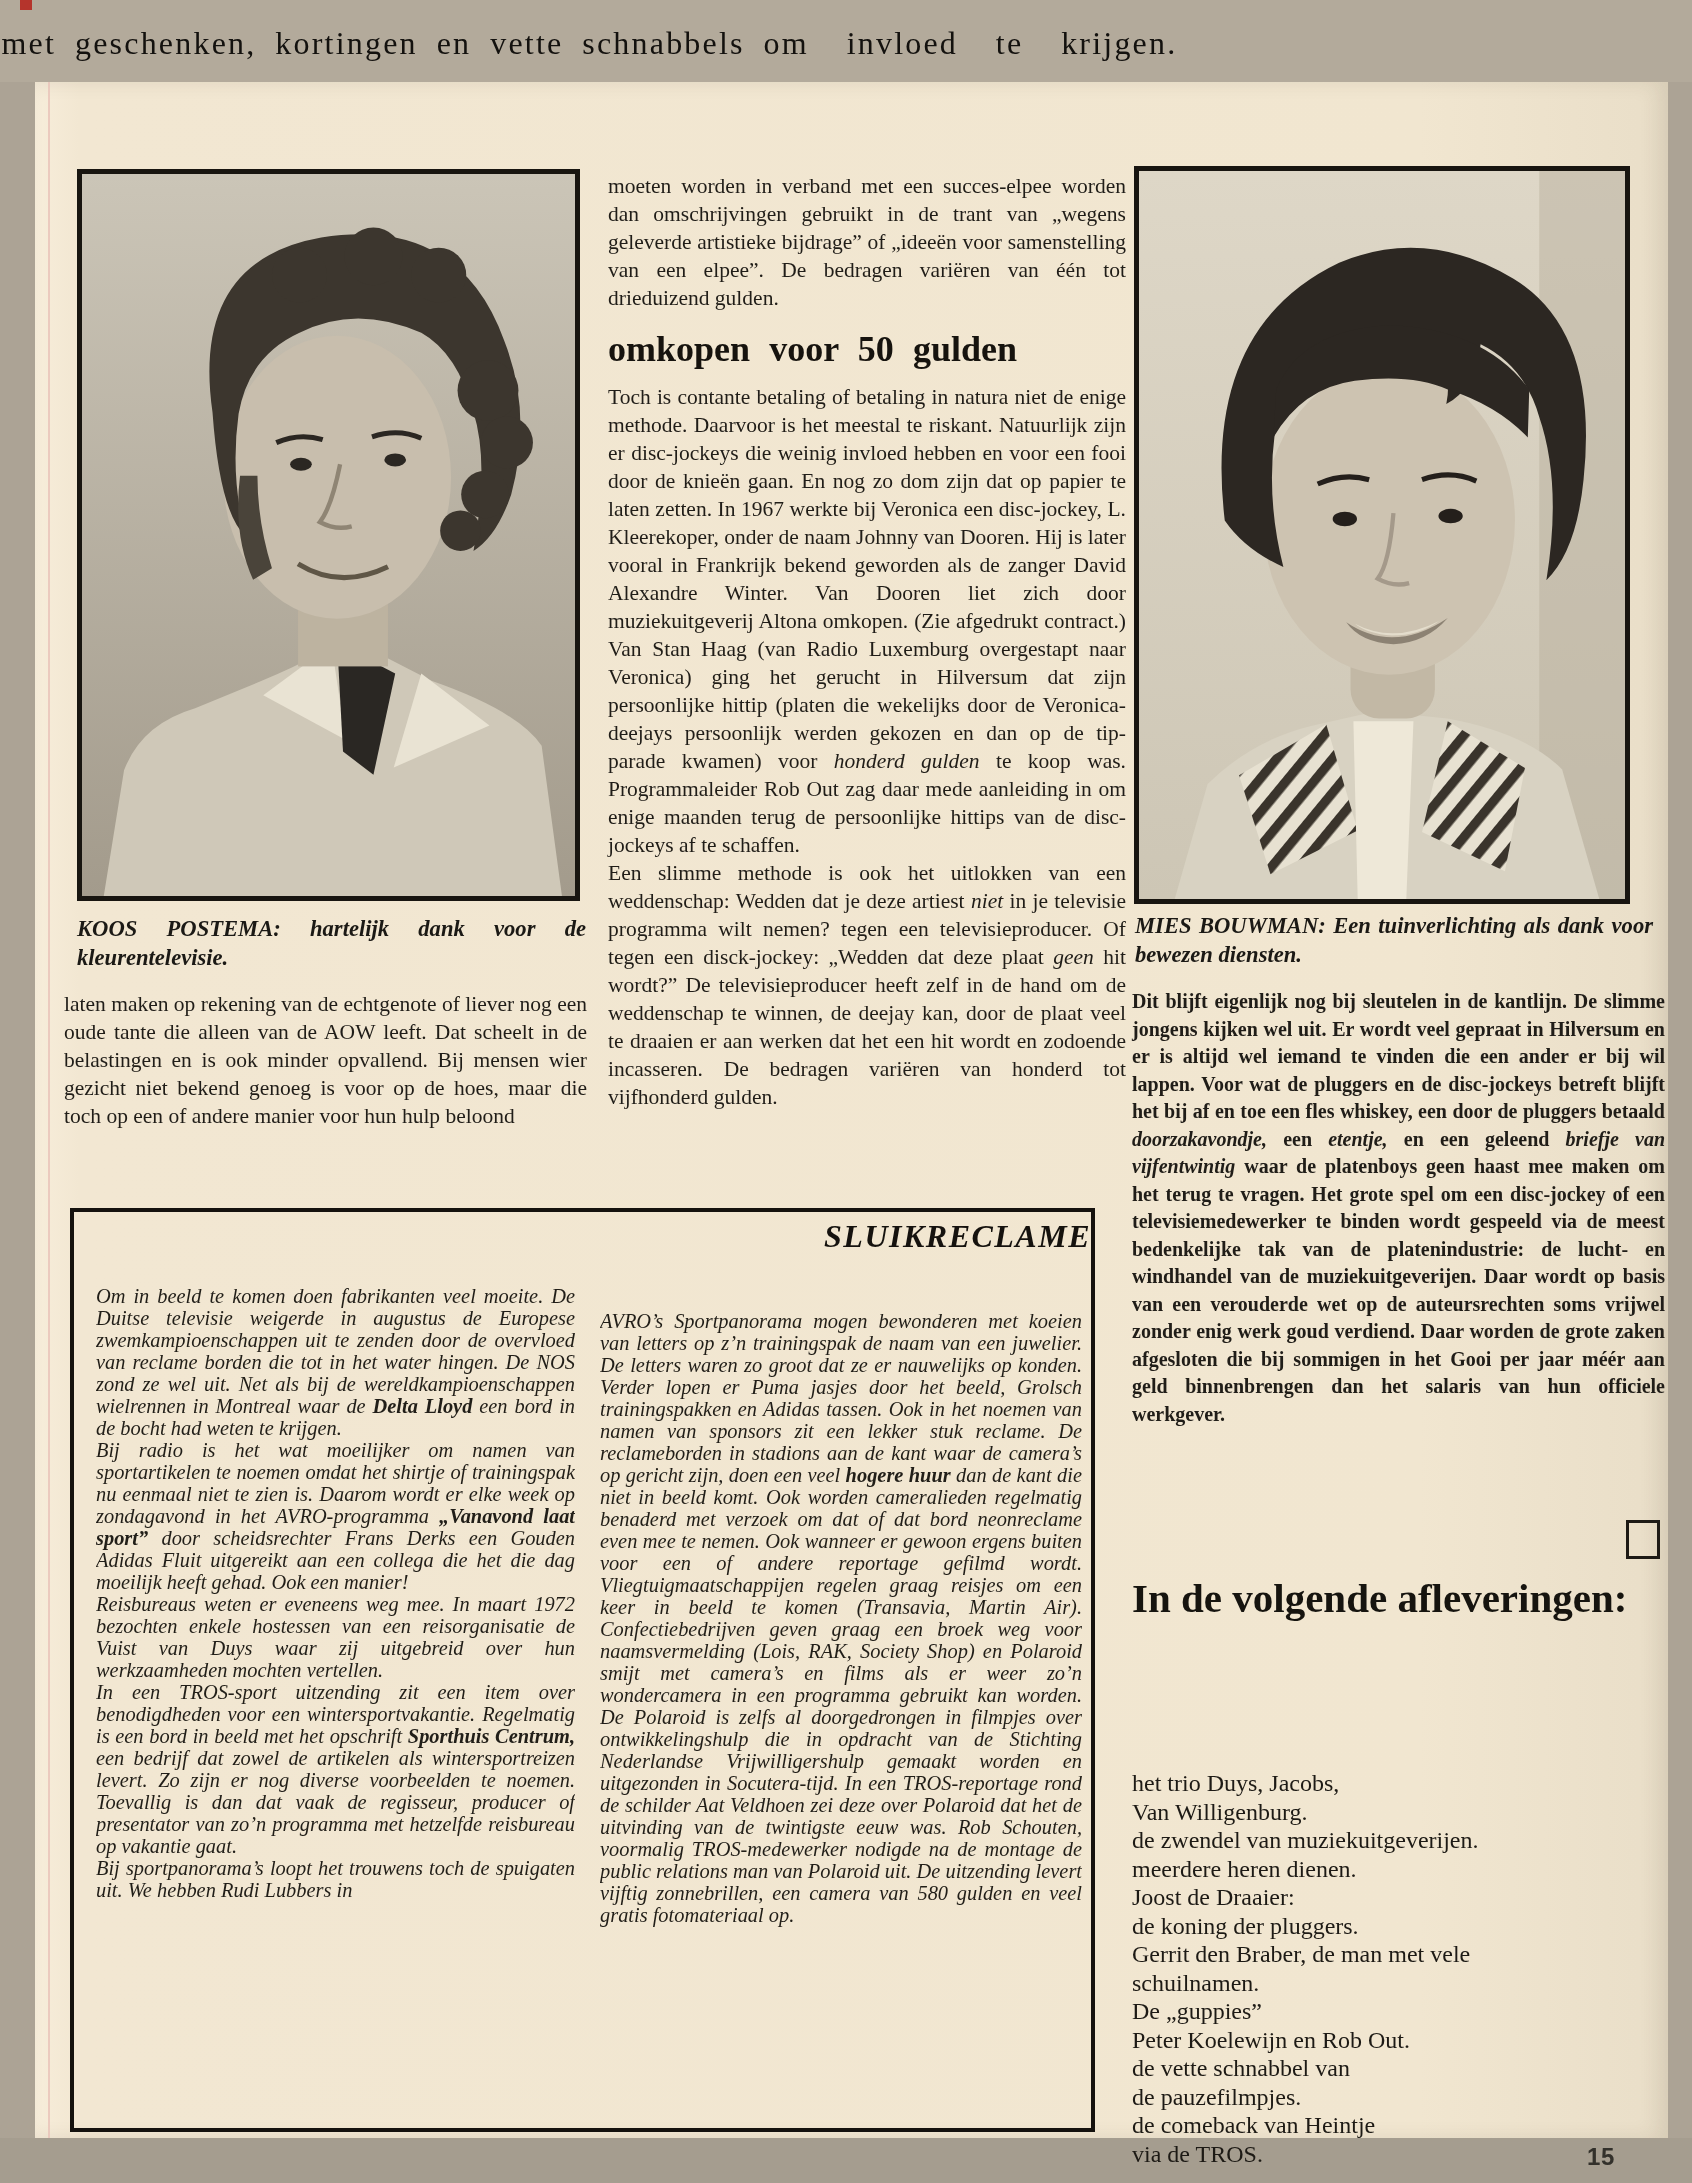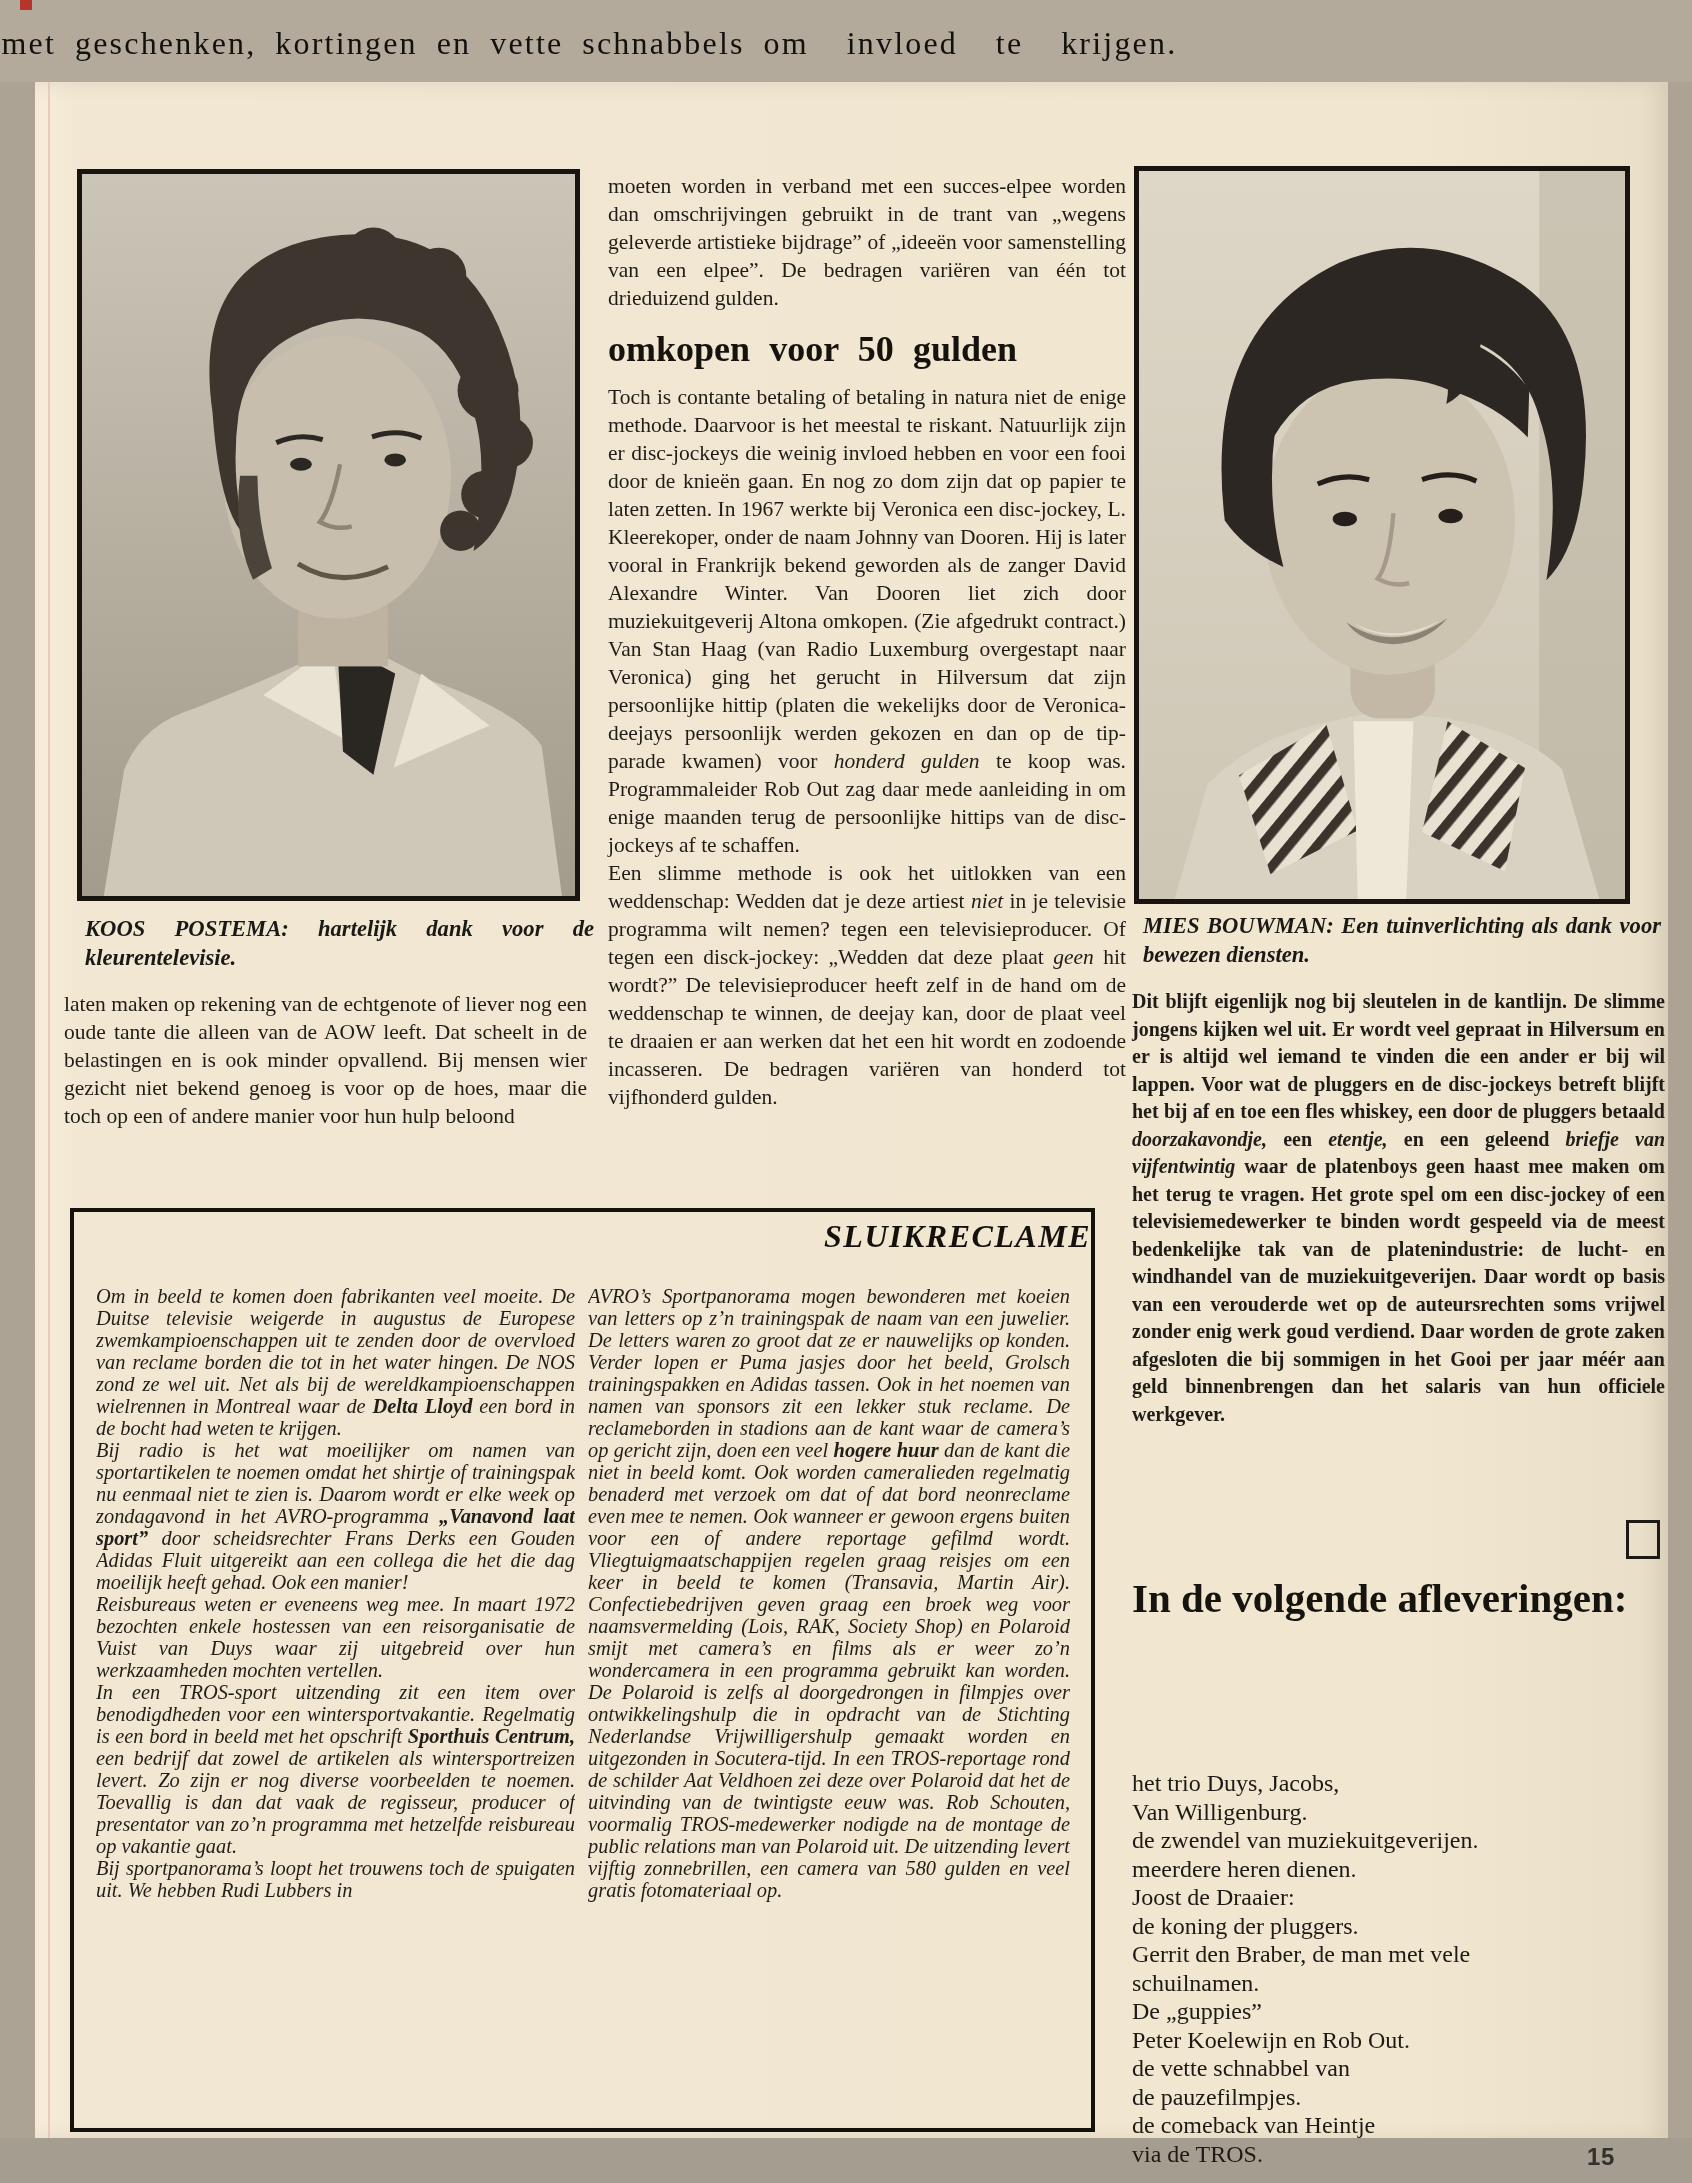--- a/index.html
+++ b/index.html
@@ -25,21 +25,21 @@
     letter-spacing:2.2px; word-spacing:8.7px; white-space:pre; overflow:hidden;
   }
 
   .photo-frame { position:absolute; border:5.1px solid #181510; background:#c6c0b2; overflow:hidden; }
   #photo-left  { left:77px;  top:169px; width:493px; height:722px; }
   #photo-right { left:1134px; top:166px; width:486px; height:728px; }
   .photo-frame svg { display:block; width:100%; height:100%; }
 
   .caption {
     position:absolute; font-weight:700; font-style:italic;
-    font-size:22.6px; line-height:29px; color:#1b1915; text-align:justify;margin-left:8px;
+    font-size:22.6px; line-height:29px; color:#1b1915; text-align:justify;
   }
   #cap-left  { left:77px;  top:914px; width:509px; }
   #cap-right { left:1135px; top:911px; width:518px; }
 
   .body-col { position:absolute; font-size:21.5px; line-height:28px; text-align:justify; }
   .body-col p { margin:0; }
   #left-col-text { left:64px;  top:990px; width:523px; }
   #middle-col    { left:608px; top:172px;  width:518px; }
   .mid-heading { font-size:36px; font-weight:700; line-height:1.05; margin:19px 0 14.6px 0 !important; word-spacing:10.2px; color:#16130e; }
 
@@ -48,21 +48,21 @@
 
   #next-heading { position:absolute; left:1132px; top:1575px; width:541px; font-size:41px; font-weight:700; line-height:47px; color:#16140f; }
   #afl-list { position:absolute; left:1132px; top:1769px; width:541px; font-size:24px; line-height:28.5px; color:#1d1a15; }
   .afl-line { margin:0; }
 
   .box { position:absolute; left:70px; top:1208px; width:1017px; height:916px; border:4.4px solid #15120e; }
   .box-title { text-align:right; font-weight:700; font-style:italic; font-size:32px; letter-spacing:1.5px; margin-top:5.8px; color:#15120e; }
   .box-col { position:absolute; top:73px; font-style:italic; font-size:20.4px; line-height:22px; text-align:justify; color:#211e18; height:830px; overflow:hidden; }
   .box-col p { margin:0; }
   #box-left-col  { left:22px;  width:479px; }
-  #box-right-col { left:514px; width:482px; }
+  #box-right-col { left:526px; width:482px;margin-top:25px; }
 
   .page-num {
     position:absolute; left:1587px; top:2143px;
     font-family:"Liberation Sans","DejaVu Sans",sans-serif;
     font-size:24px; font-weight:700; color:#33312b; letter-spacing:0.7px;
   }
 
   .seg-i { font-style:italic; }
   .seg-b { font-weight:700; }
 </style>

